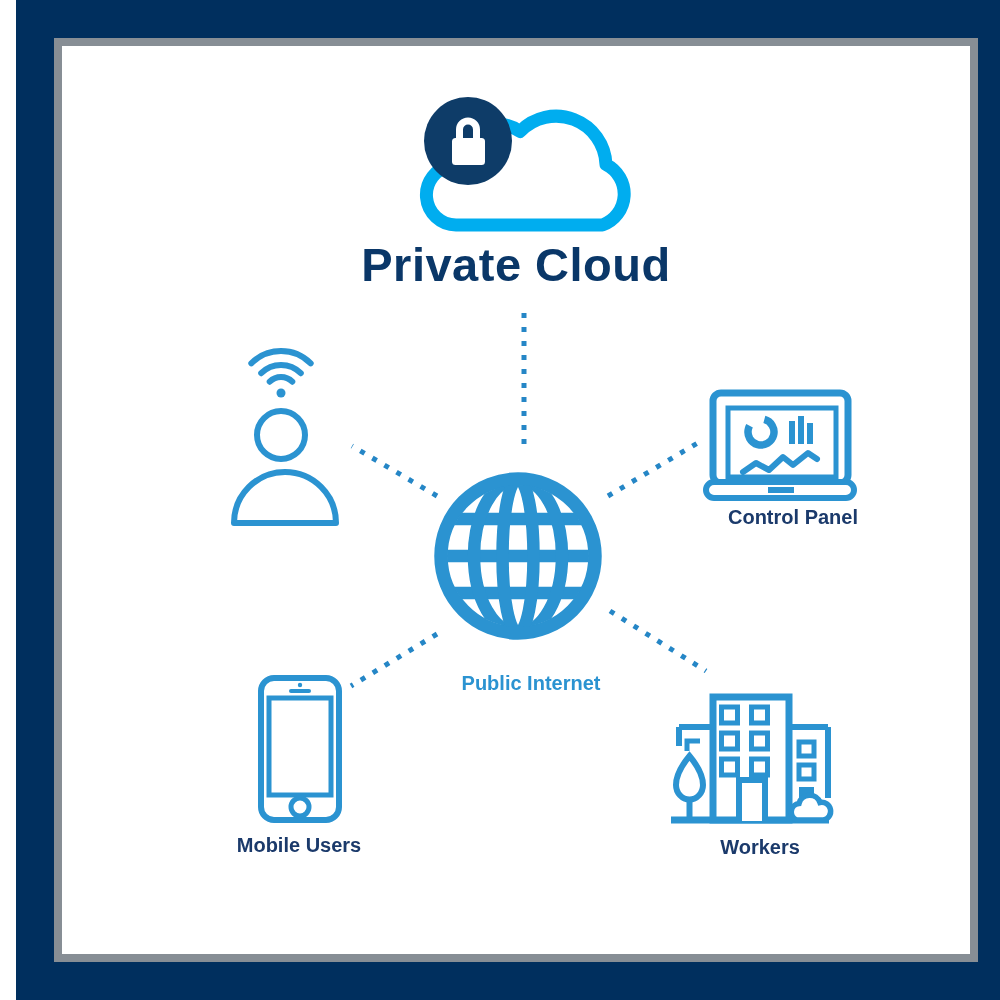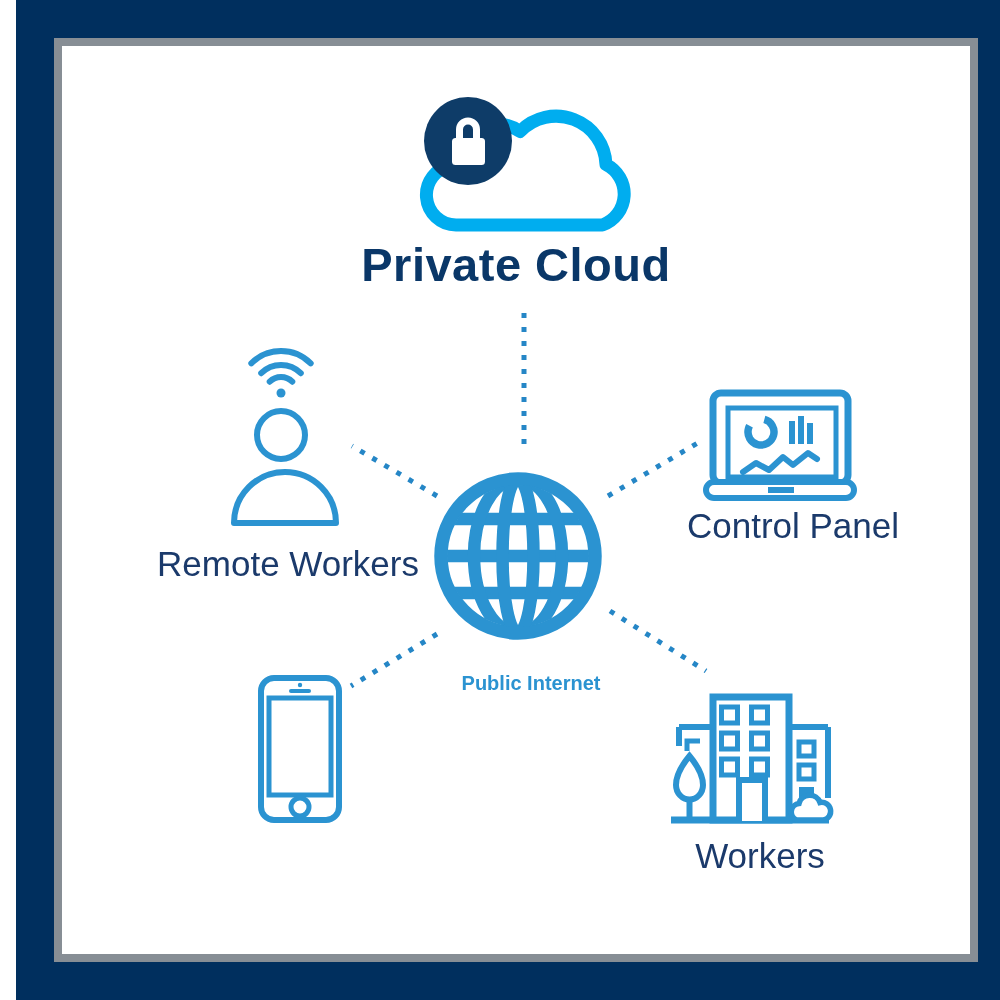--- a/index.html
+++ b/index.html
@@ -4,21 +4,21 @@
 <style>
   html,body{margin:0;padding:0;}
   body{font-family:"Liberation Sans","DejaVu Sans",sans-serif;}
   .canvas{position:relative;width:1000px;height:1000px;background:#002F5E;overflow:hidden;margin-left:16px;}
   .mat{position:absolute;left:38px;top:38px;width:924px;height:924px;background:#878E95;}
   .content{position:absolute;left:8px;top:8px;width:908px;height:908px;background:#ffffff;}
   .abs{position:absolute;}
   .title{position:absolute;left:0;right:0;top:237px;text-align:center;
          font-size:47px;font-weight:800;color:#0A3768;letter-spacing:0.5px;}
   .node-label{position:absolute;transform:translateX(-50%);white-space:nowrap;
-         font-size:35px;font-weight:400;color:#1B3A6B;}
+         font-size:20px;font-weight:700;color:#1B3A6B;}
   .center-label{position:absolute;left:515px;top:665px;width:170px;transform:translateX(-50%);
          text-align:center;font-size:20px;line-height:36px;font-weight:700;color:#2B93D1;}
   svg{display:block;}
 </style>
 </head>
 <body>
 
 <div class="canvas">
   <div class="mat">
     <div class="content"></div>
@@ -63,21 +63,20 @@
   <svg class="abs" style="left:200px;top:342px" width="135" height="186" viewBox="0 0 135 186">
     <g stroke="#2B93D1" stroke-width="6" fill="none" stroke-linecap="round">
       <path d="M53.7,39.7 A16,16 0 0 1 76.3,39.7"></path>
       <path d="M45.2,31.2 A28,28 0 0 1 84.8,31.2"></path>
       <path d="M35.3,21.3 A42,42 0 0 1 94.7,21.3"></path>
     </g>
     <circle cx="65" cy="51" r="4.5" fill="#2B93D1"></circle>
     <circle cx="65" cy="93" r="24" fill="none" stroke="#2B93D1" stroke-width="6"></circle>
     <path d="M18,181 a51,51 0 0 1 102,0 z" fill="none" stroke="#2B93D1" stroke-width="6" stroke-linejoin="round"></path>
   </svg>
-  <div class="node-label" style="left:272px;top:544px">Remote Workers</div>
 
   <svg class="abs" style="left:685px;top:388px" width="160" height="115" viewBox="0 0 160 115">
     <rect x="12" y="5" width="135" height="90" rx="8" fill="#ffffff" stroke="#2B93D1" stroke-width="7"></rect>
     <rect x="27" y="20" width="108" height="69" fill="none" stroke="#2B93D1" stroke-width="5"></rect>
     <circle cx="60" cy="44" r="13" fill="none" stroke="#2B93D1" stroke-width="7.5" stroke-dasharray="64 18" transform="rotate(-75 60 44)"></circle>
     <g fill="#2B93D1">
       <rect x="88" y="33" width="6" height="23"></rect>
       <rect x="97" y="28" width="6" height="28"></rect>
       <rect x="106" y="35" width="6" height="21"></rect>
     </g>
@@ -87,20 +86,21 @@
   </svg>
   <div class="node-label" style="left:777px;top:506px">Control Panel</div>
 
   <svg class="abs" style="left:240px;top:672px" width="90" height="152" viewBox="0 0 90 152">
     <rect x="5" y="6" width="78" height="142" rx="13" fill="#ffffff" stroke="#2B93D1" stroke-width="6"></rect>
     <line x1="35" y1="19" x2="53" y2="19" stroke="#2B93D1" stroke-width="4" stroke-linecap="round"></line>
     <circle cx="44" cy="13" r="2.2" fill="#2B93D1"></circle>
     <rect x="13" y="26" width="62" height="97" fill="none" stroke="#2B93D1" stroke-width="5"></rect>
     <circle cx="44" cy="135" r="9" fill="none" stroke="#2B93D1" stroke-width="5"></circle>
   </svg>
+  <div class="node-label" style="left:283px;top:834px">Mobile Users</div>
 
   <svg class="abs" style="left:648px;top:690px" width="180" height="140" viewBox="0 0 180 140">
     <g stroke="#2B93D1" fill="none">
       <line x1="7" y1="130" x2="165" y2="130" stroke-width="7"></line>
       <rect x="49" y="7" width="76" height="123" stroke-width="7" fill="#ffffff"></rect>
       <g stroke-width="5">
         <rect x="57.5" y="17" width="16" height="16"></rect>
         <rect x="87.5" y="17" width="16" height="16"></rect>
         <rect x="57.5" y="43" width="16" height="16"></rect>
         <rect x="87.5" y="43" width="16" height="16"></rect>

